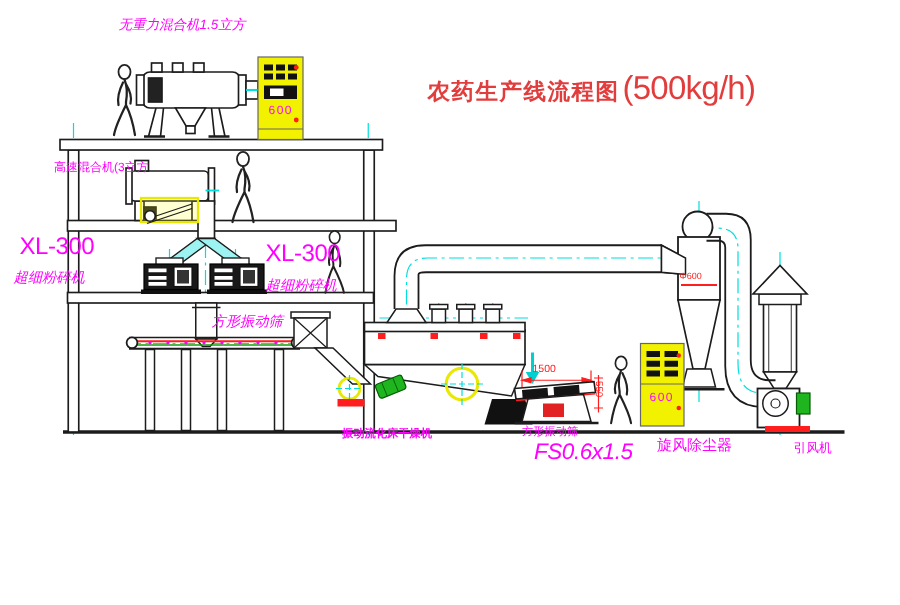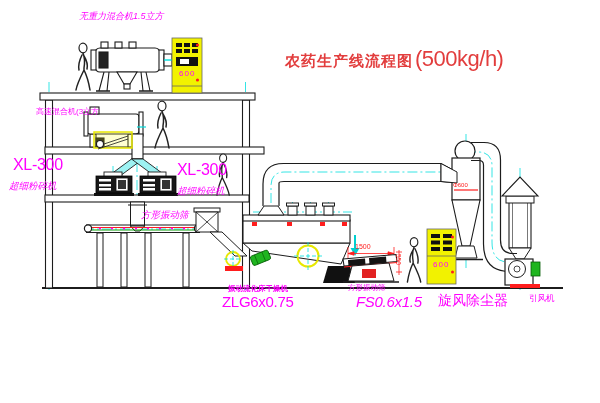--- a/index.html
+++ b/index.html
@@ -288,24 +288,23 @@
 </div>
 
 <div class="lbl small" style="left:79px;top:12px;font-size:9px;">无重力混合机1.5立方</div>
 <div class="lbl tiny" style="left:36px;top:108px;">高速混合机(3立方</div>
 <div class="lbl model" style="left:13px;top:157px;font-size:16px;">XL-300</div>
 <div class="lbl small" style="left:9px;top:181px;">超细粉碎机</div>
 <div class="lbl model" style="left:177px;top:162px;font-size:16px;">XL-300</div>
 <div class="lbl small" style="left:177px;top:186px;">超细粉碎机</div>
 <div class="lbl small" style="left:141px;top:210px;">方形振动筛</div>
 <div class="lbl" style="left:228px;top:285px;font-size:7.5px;font-weight:bold;">振动流化床干燥机</div>
-<div class="lbl model" style="left:222px;top:294px;">ZLG6x0.75</div>
 <div class="lbl" style="left:348px;top:284px;font-size:7.5px;">方形振动筛</div>
 <div class="lbl model" style="left:356px;top:294px;font-style:italic;">FS0.6x1.5</div>
-<div class="lbl" style="left:438px;top:293px;font-size:14px;text-align:center;">旋风除尘器</div>
+<div class="lbl" style="left:438px;top:293px;font-size:10px;text-align:center;">旋风除尘器</div>
 <div class="lbl" style="left:529px;top:294px;font-size:8.5px;">引风机</div>
 
 <div class="cab-txt" style="left:179px;top:70px;">600</div>
 <div class="cab-txt" style="left:433px;top:261px;">600</div>
 
 <div class="dim" style="left:355px;top:243px;font-size:7px;">1500</div>
 <div class="dim dim-rot" style="left:401px;top:254px;font-size:6.5px;">550</div>
 <div class="dim" style="left:453px;top:182px;font-size:6px;">Φ600</div>
 
 </div>

